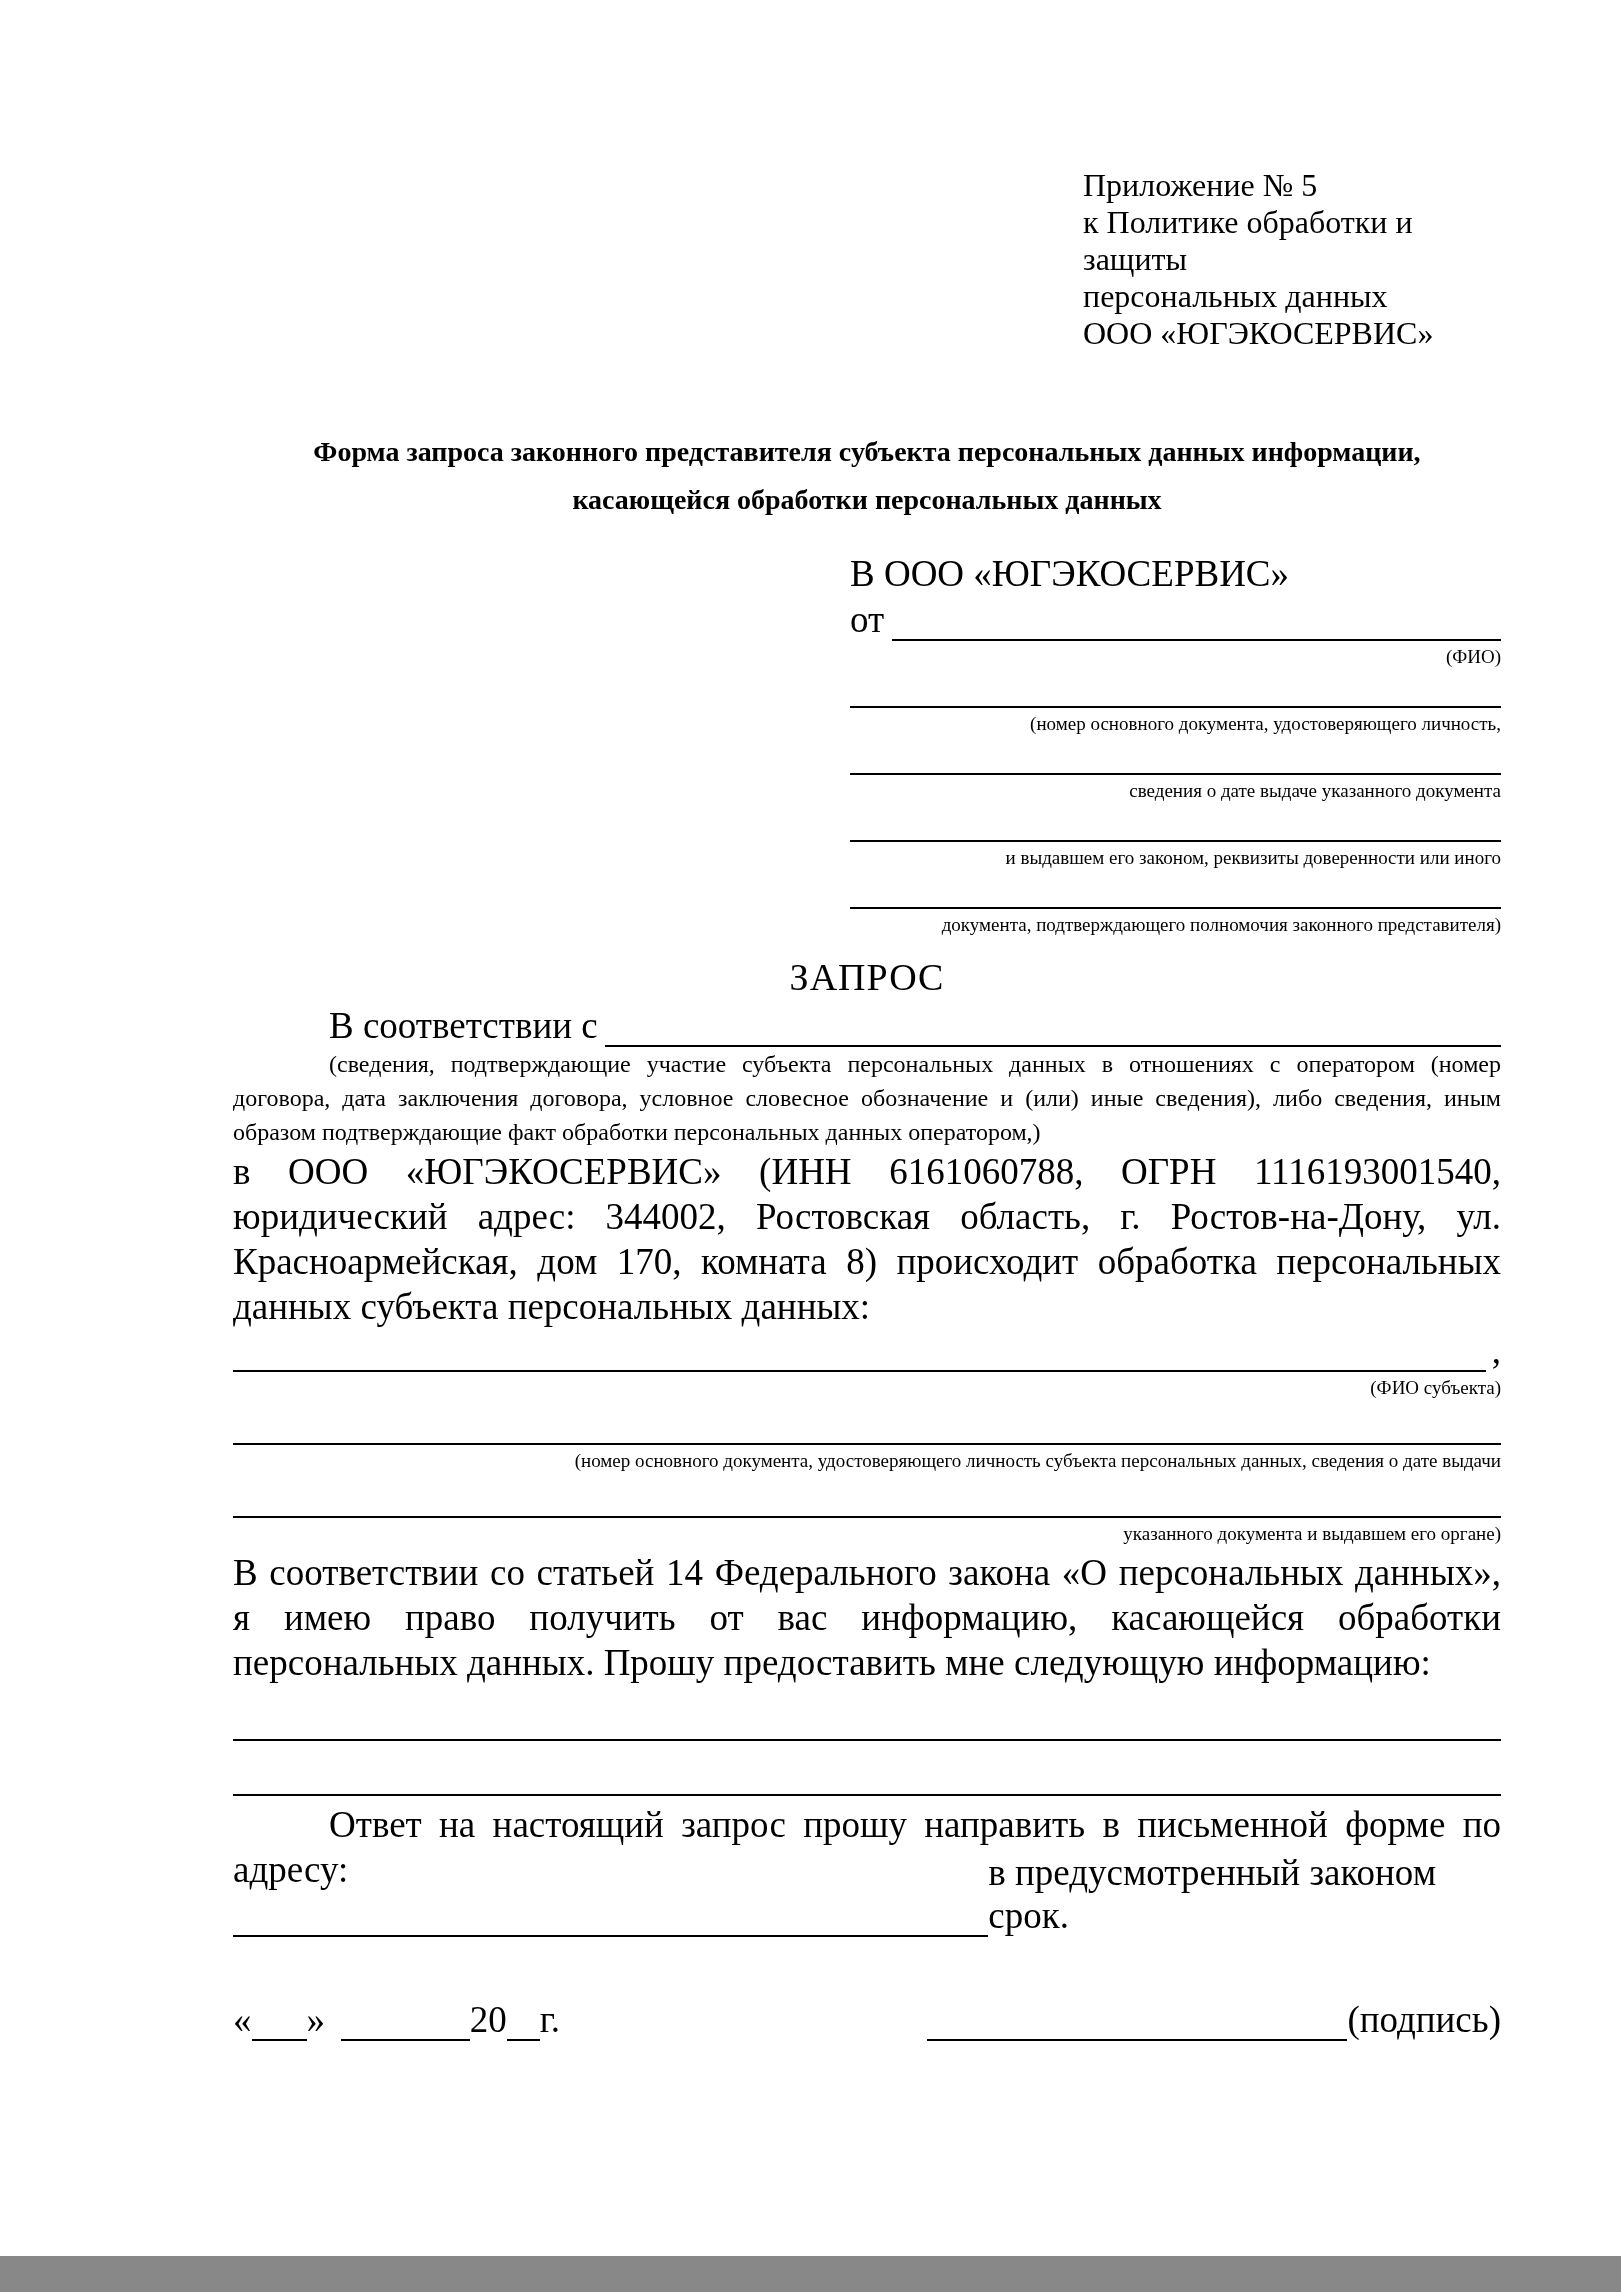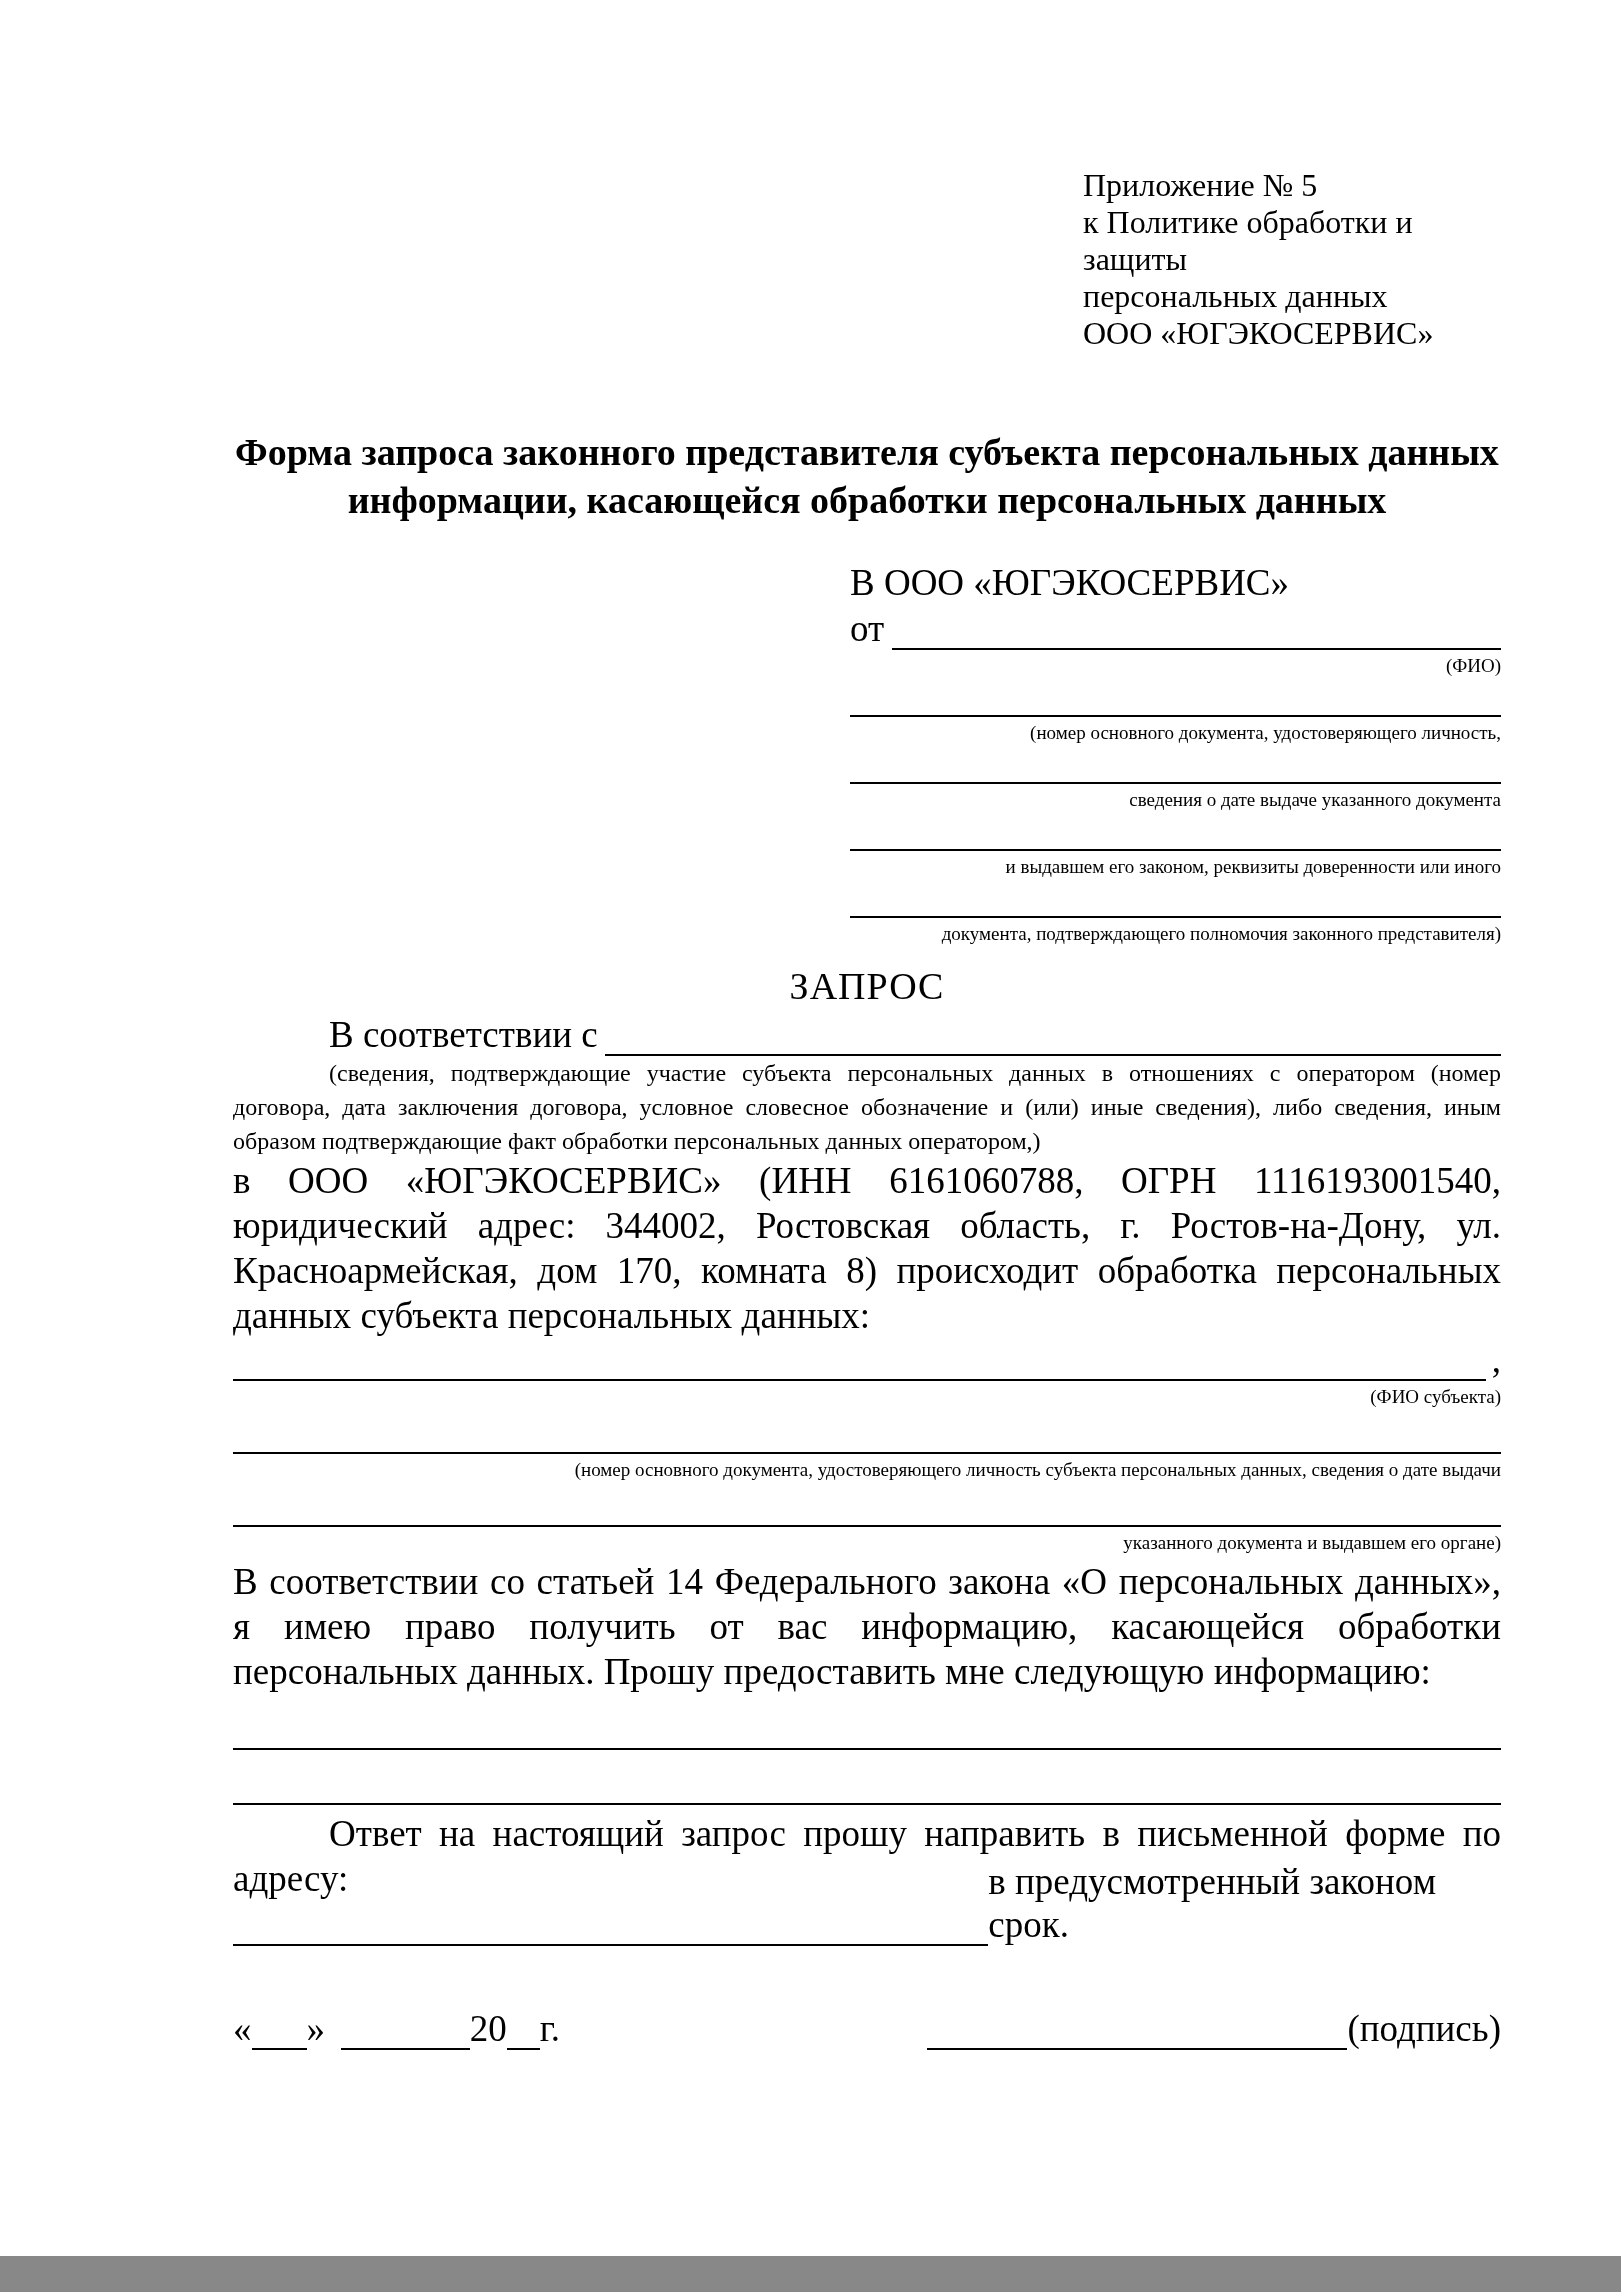--- a/index.html
+++ b/index.html
@@ -12,23 +12,23 @@
     font-family:"Liberation Serif","DejaVu Serif",serif;
     margin:0 auto;
     overflow:hidden;
   }
   .content {
     position:absolute; left:233px; top:0; width:1268px;
   }
   
   .appendix { margin:167px 0 0 850px; font-size:32px; line-height:37px; }
   
-  .title { margin-top:76px; font-size:38px; font-weight:700; line-height:48px; text-align:center; }
+  .title { margin-top:76px; font-size:28px; font-weight:700; line-height:48px; text-align:center; }
   
-  .addressee { margin-top:36px; margin-left:617px; width:651px; font-size:37px; }
+  .addressee { margin-top:27px; margin-left:617px; width:651px; font-size:37px; }
   .addr-to { line-height:45px; }
   .flex-row { display:flex; align-items:flex-end; }
   .from-row { height:45px; }
   .fill { flex:1; border-bottom:2.9px solid #000; height:5.9px; margin-left:7.8px; }
   .cap { font-size:19px; line-height:32px; text-align:right; }
   .rule { height:35px; border-bottom:2.9px solid #000; }
   
   .zapros { margin-top:13.7px; font-size:38px; line-height:45px; text-align:center; letter-spacing:1px; }
   .accordance-row { height:45px; margin-top:2px; font-size:37px; padding-left:96px;align-items:flex-end; }
   .smallcap { font-size:24px; line-height:34px; text-align:justify; text-indent:96px; }

